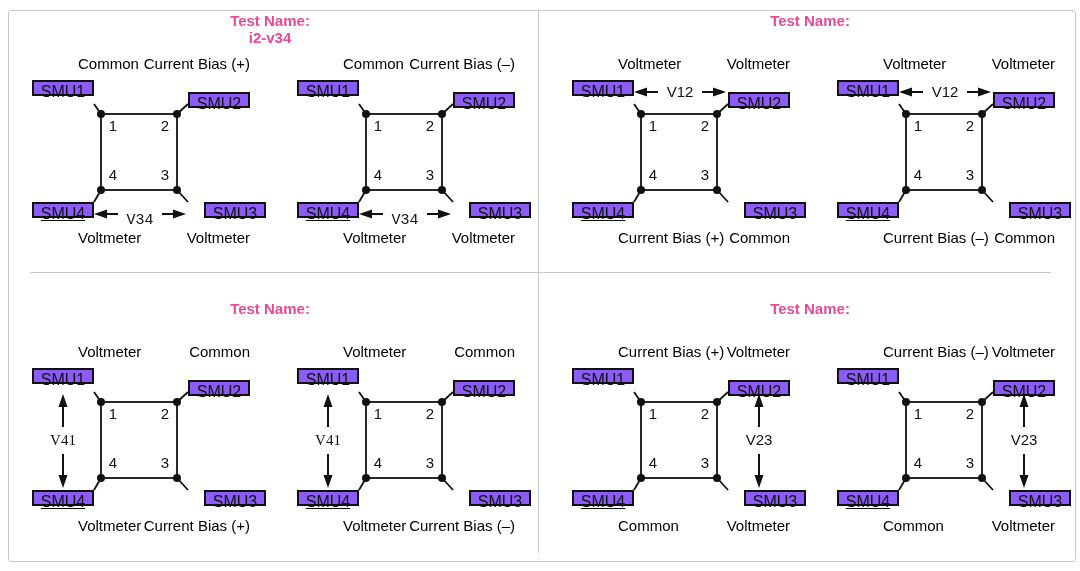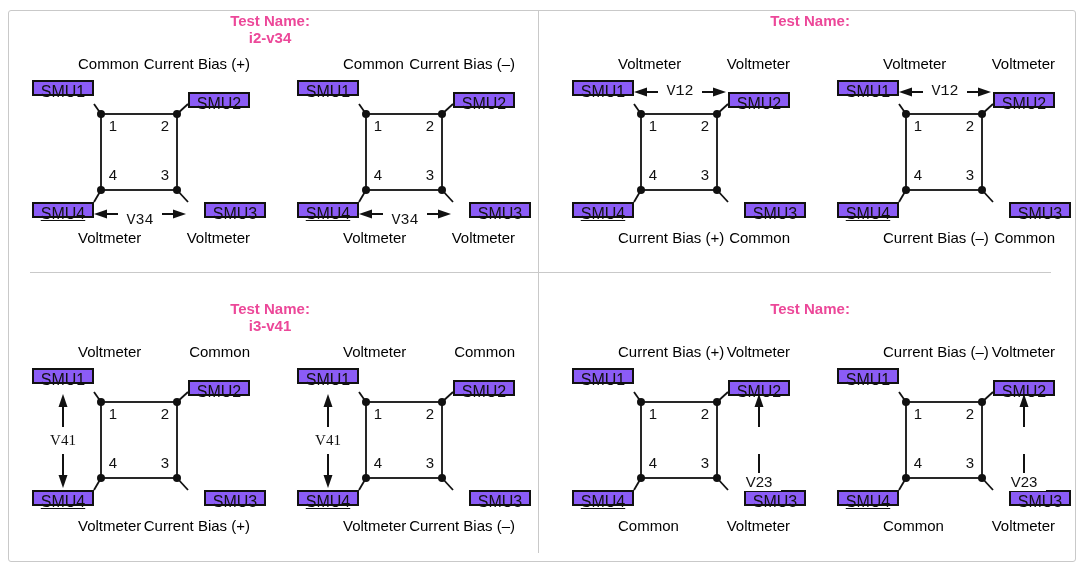--- a/index.html
+++ b/index.html
@@ -50,23 +50,23 @@
     text-align:center;color:#111;
   }
   .t1{left:74px;top:62px;}  .t2{left:126px;top:62px;}
   .t4{left:74px;top:111px;} .t3{left:126px;top:111px;}
 
   .vlabel{
     position:absolute;width:44px;text-align:center;font-size:15px;
     line-height:18px;color:#111;background:#fff;
   }
   .v-bottom{left:88px;top:157px;font-family:Liberation Mono, monospace;}
-  .v-top{left:88px;top:28px;font-family:Liberation Mono, monospace;}
+  .v-top{left:88px;top:28px;}
   .v-left{left:11px;top:88px;font-family:Liberation Serif, serif;}
-  .v-right{left:167px;top:88px;margin-top:42px;}
+  .v-right{left:167px;top:88px;}
 </style>
 </head>
 <body>
 
 <div class="frame"></div>
 <div class="vdiv"></div>
 <div class="hdiv"></div>
 
 <div class="quadrant q-tl">
   <div class="qtitle">
@@ -209,21 +209,20 @@
     <div class="tn t2">2</div>
     <div class="tn t4">4</div>
     <div class="tn t3">3</div>
     <div class="vlabel v-top">V12</div>
   </div>
 </div>
 
 <div class="quadrant q-bl">
   <div class="qtitle">
     <div>Test Name:</div>
-    <div>i3-v41</div>
   </div>
 
   <div class="diagram d0">
     <svg class="wires" width="220" height="193">
       <rect x="71" y="59" width="76" height="76"></rect>
       <line x1="64" y1="49" x2="71" y2="59"></line>
       <line x1="158" y1="49" x2="147" y2="59"></line>
       <line x1="64" y1="147" x2="71" y2="135"></line>
       <line x1="158" y1="147" x2="147" y2="135"></line>
       <circle cx="71" cy="59" r="4"></circle>

